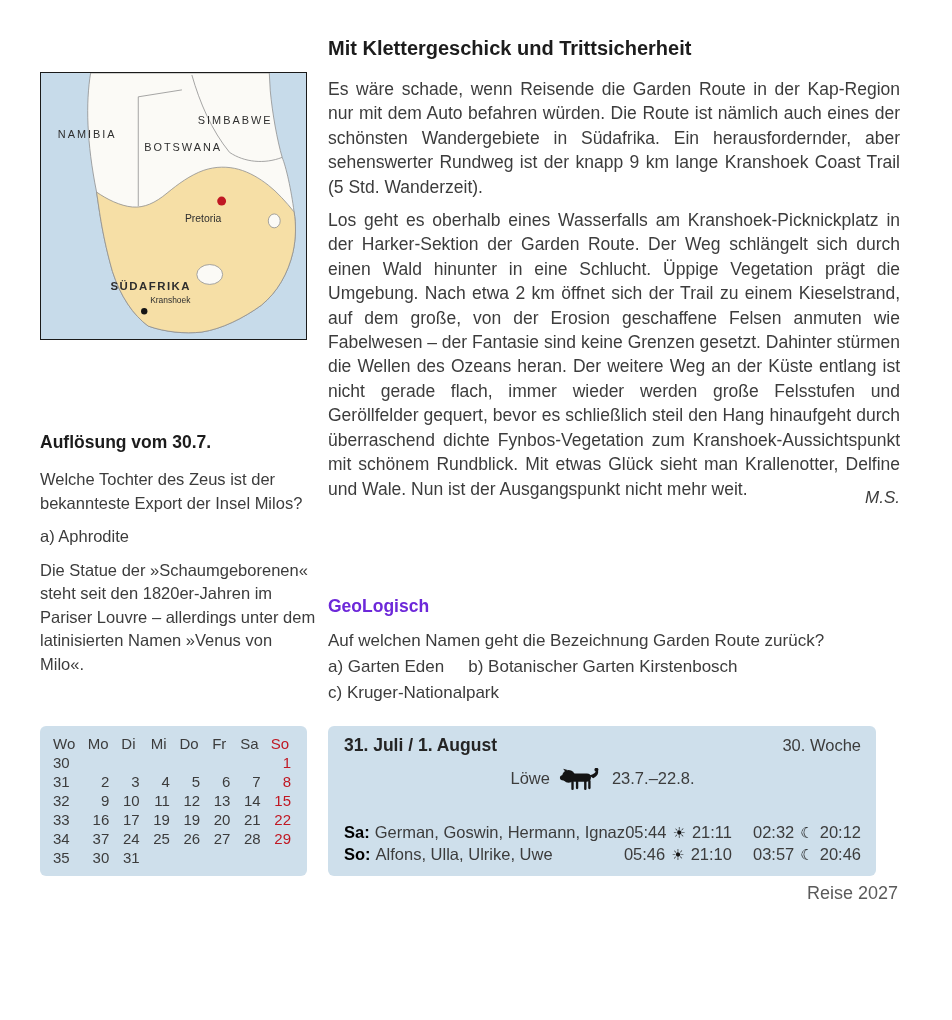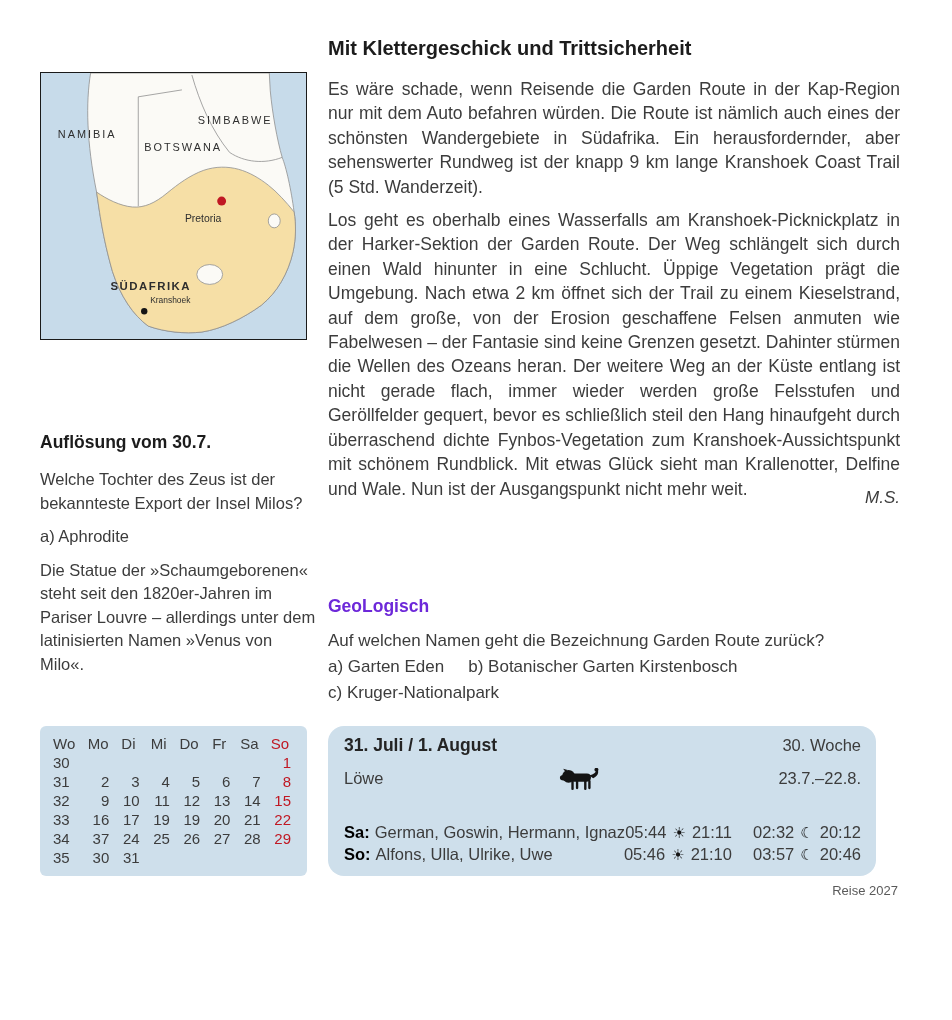--- a/index.html
+++ b/index.html
@@ -32,38 +32,38 @@
     background:var(--panel-blue,#cedfeb); border-radius:6px; padding:8px 10px 6px 12px; }
   .mini-calendar table { width:100%; border-collapse:collapse; table-layout:fixed; }
   .mini-calendar col.c-wo { width:33px; }
   .mini-calendar th, .mini-calendar td { font-size:15px; font-weight:normal; color:#3c3c3c;
     line-height:19px; text-align:right; padding:0 6px 0 0; white-space:nowrap; }
   .mini-calendar th { text-align:center; padding-right:4px;margin-left:48px; }
   .mini-calendar th.wo, .mini-calendar td.wo { text-align:left; padding-left:1px; }
   .mini-calendar .red { color:var(--accent-red,#c01823); }
   
   .day-panel { position:absolute; left:328px; top:726px; width:548px; height:150px;
-    background:var(--panel-blue,#cedfeb); border-radius:16px; }
+    background:var(--panel-blue,#cedfeb); border-radius:6px; }
   .dp-row { position:absolute; left:16px; right:15px; display:flex;
     justify-content:space-between; align-items:baseline; }
   .dp-title-row { top:9px; }
   .dp-title { font-size:17.5px; font-weight:bold; color:#242424; }
   .dp-week { font-size:16.5px; color:#3c3c3c; }
-  .dp-zodiac-row { top:40px; justify-content:space-between; align-items:center; }
+  .dp-zodiac-row { top:40px; justify-content:center; align-items:center; }
   .dp-zodiac-name { font-size:16.5px; margin-right:9px; }
   .zodiac-icon { width:42px; height:24px; margin-right:11px; position:relative; top:2px; }
   .dp-range { font-size:16.5px; }
   .sa-row { top:97px; } .so-row { top:119px; }
   .dp-left { font-size:16.5px; }
   .dp-label { font-weight:bold; color:#000000; margin-right:5px; }
   .dp-times { display:flex; align-items:baseline; gap:6px; font-size:16.5px; }
   .sym { font-family:"DejaVu Sans", sans-serif; font-size:15px; color:#151515; }
   .tgap { display:inline-block; width:9px; }
   
-  .footer-label { position:absolute; right:54px; top:883px; font-size:13px; color:#5a5a5a; }
+  .footer-label { position:absolute; right:54px; top:883px; font-size:18px; color:#5a5a5a; }
 </style>
 </head>
 <body>
 
 <div class="page">
 
   <div class="map-box">
     <svg viewBox="0 0 267 268">
       <rect x="0" y="0" width="267" height="268" fill="#c7dbea"></rect>
       <path d="M 50,0 C 45,30 46,70 56,120 C 59,140 62,165 72,200 C 80,225 93,244 108,255

